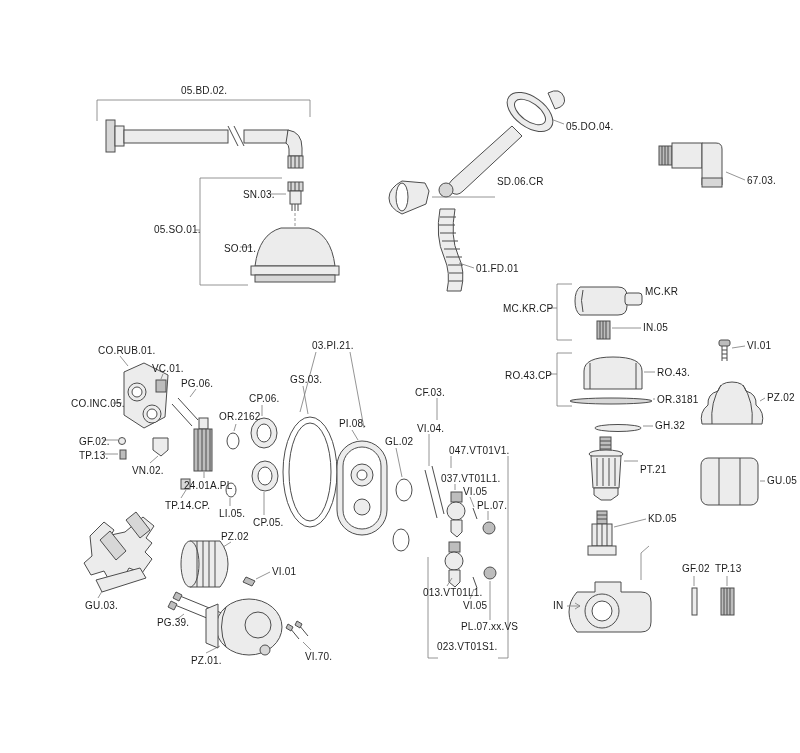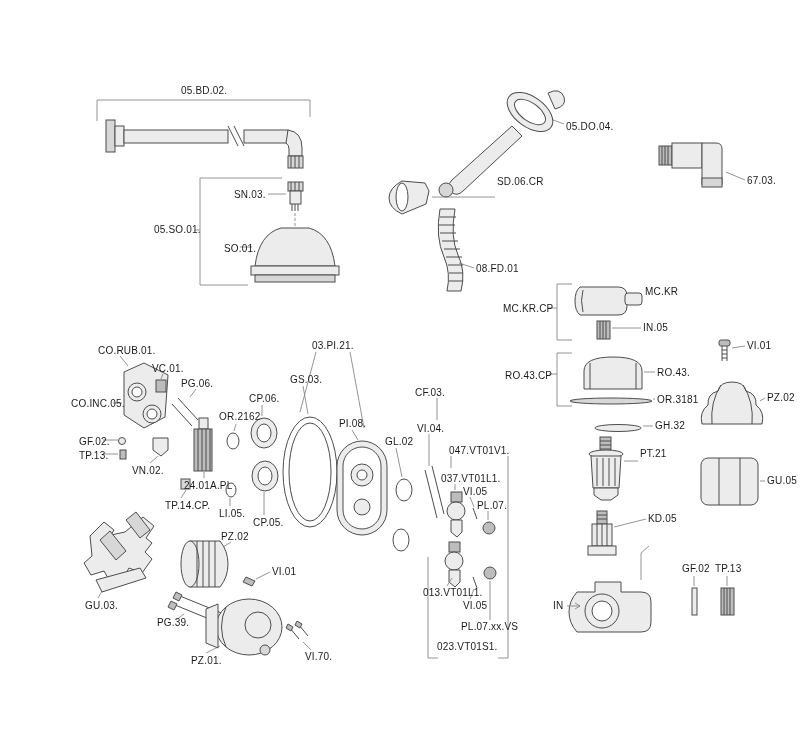--- a/index.html
+++ b/index.html
@@ -275,37 +275,37 @@
   <g>
     <path class="ld" d="M311 650 L303 642"></path>
     <path class="ln" stroke-width="1.8" d="M290 628 l9 11 M299 625 l9 11"></path>
     <path class="fd" d="M288 624 l5 3 -2 4 -5 -3 z"></path>
     <path class="fd" d="M297 621 l5 3 -2 4 -5 -3 z"></path>
   </g>
 
 </svg>
 
 <div class="lbl" style="left:181px;top:85px">05.BD.02.</div>
-<div class="lbl" style="left:234px;top:189px">SN.03.</div>
+<div class="lbl" style="left:243px;top:189px">SN.03.</div>
 <div class="lbl" style="left:154px;top:224px">05.SO.01.</div>
 <div class="lbl" style="left:224px;top:243px">SO.01.</div>
 <div class="lbl" style="left:566px;top:121px">05.DO.04.</div>
 <div class="lbl" style="left:497px;top:176px">SD.06.CR</div>
 <div class="lbl" style="left:747px;top:175px">67.03.</div>
-<div class="lbl" style="left:476px;top:263px">08.FD.01</div>
+<div class="lbl" style="left:476px;top:263px">01.FD.01</div>
 <div class="lbl" style="left:503px;top:303px">MC.KR.CP</div>
 <div class="lbl" style="left:645px;top:286px">MC.KR</div>
 <div class="lbl" style="left:643px;top:322px">IN.05</div>
 <div class="lbl" style="left:505px;top:370px">RO.43.CP</div>
 <div class="lbl" style="left:657px;top:367px">RO.43.</div>
 <div class="lbl" style="left:657px;top:394px">OR.3181</div>
 <div class="lbl" style="left:747px;top:340px">VI.01</div>
 <div class="lbl" style="left:767px;top:392px">PZ.02</div>
 <div class="lbl" style="left:655px;top:420px">GH.32</div>
-<div class="lbl" style="left:640px;top:448px">PT.21</div>
+<div class="lbl" style="left:640px;top:464px">PT.21</div>
 <div class="lbl" style="left:767px;top:475px">GU.05</div>
 <div class="lbl" style="left:648px;top:513px">KD.05</div>
 <div class="lbl" style="left:98px;top:345px">CO.RUB.01.</div>
 <div class="lbl" style="left:152px;top:363px">VC.01.</div>
 <div class="lbl" style="left:181px;top:378px">PG.06.</div>
 <div class="lbl" style="left:71px;top:398px">CO.INC.05.</div>
 <div class="lbl" style="left:79px;top:436px">GF.02.</div>
 <div class="lbl" style="left:79px;top:450px">TP.13.</div>
 <div class="lbl" style="left:132px;top:465px">VN.02.</div>
 <div class="lbl" style="left:184px;top:480px">24.01A.PL</div>

